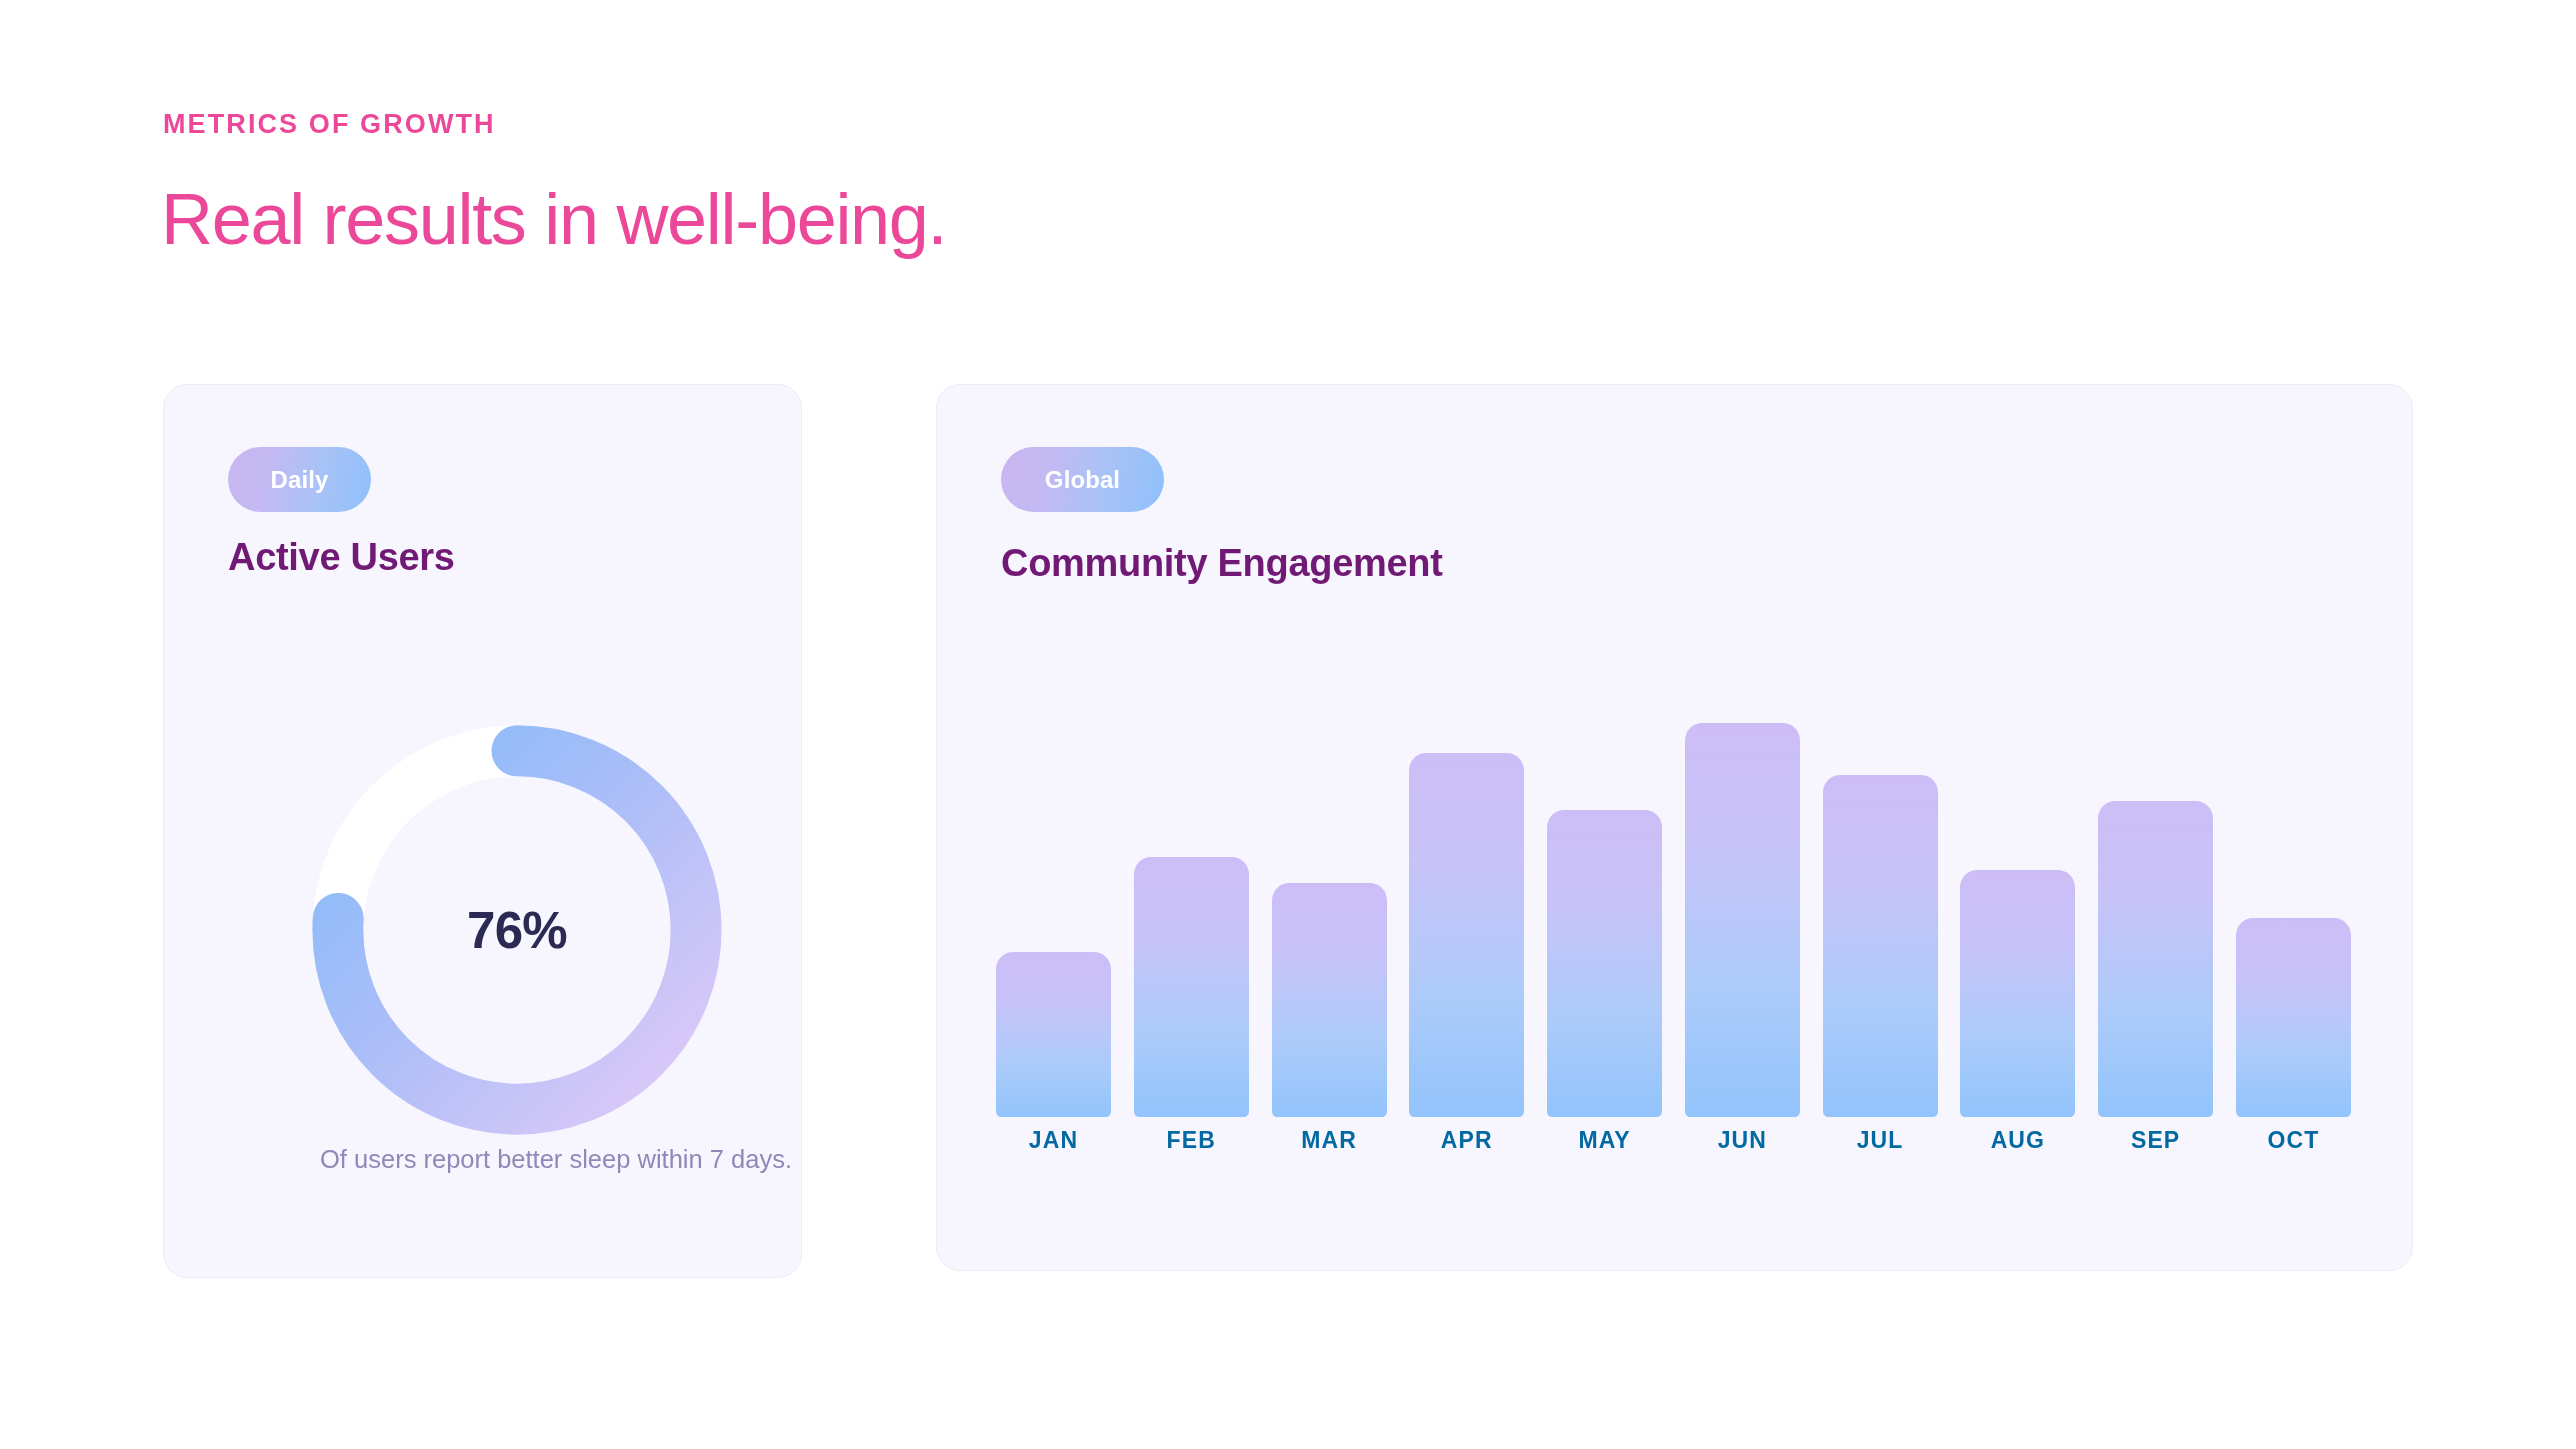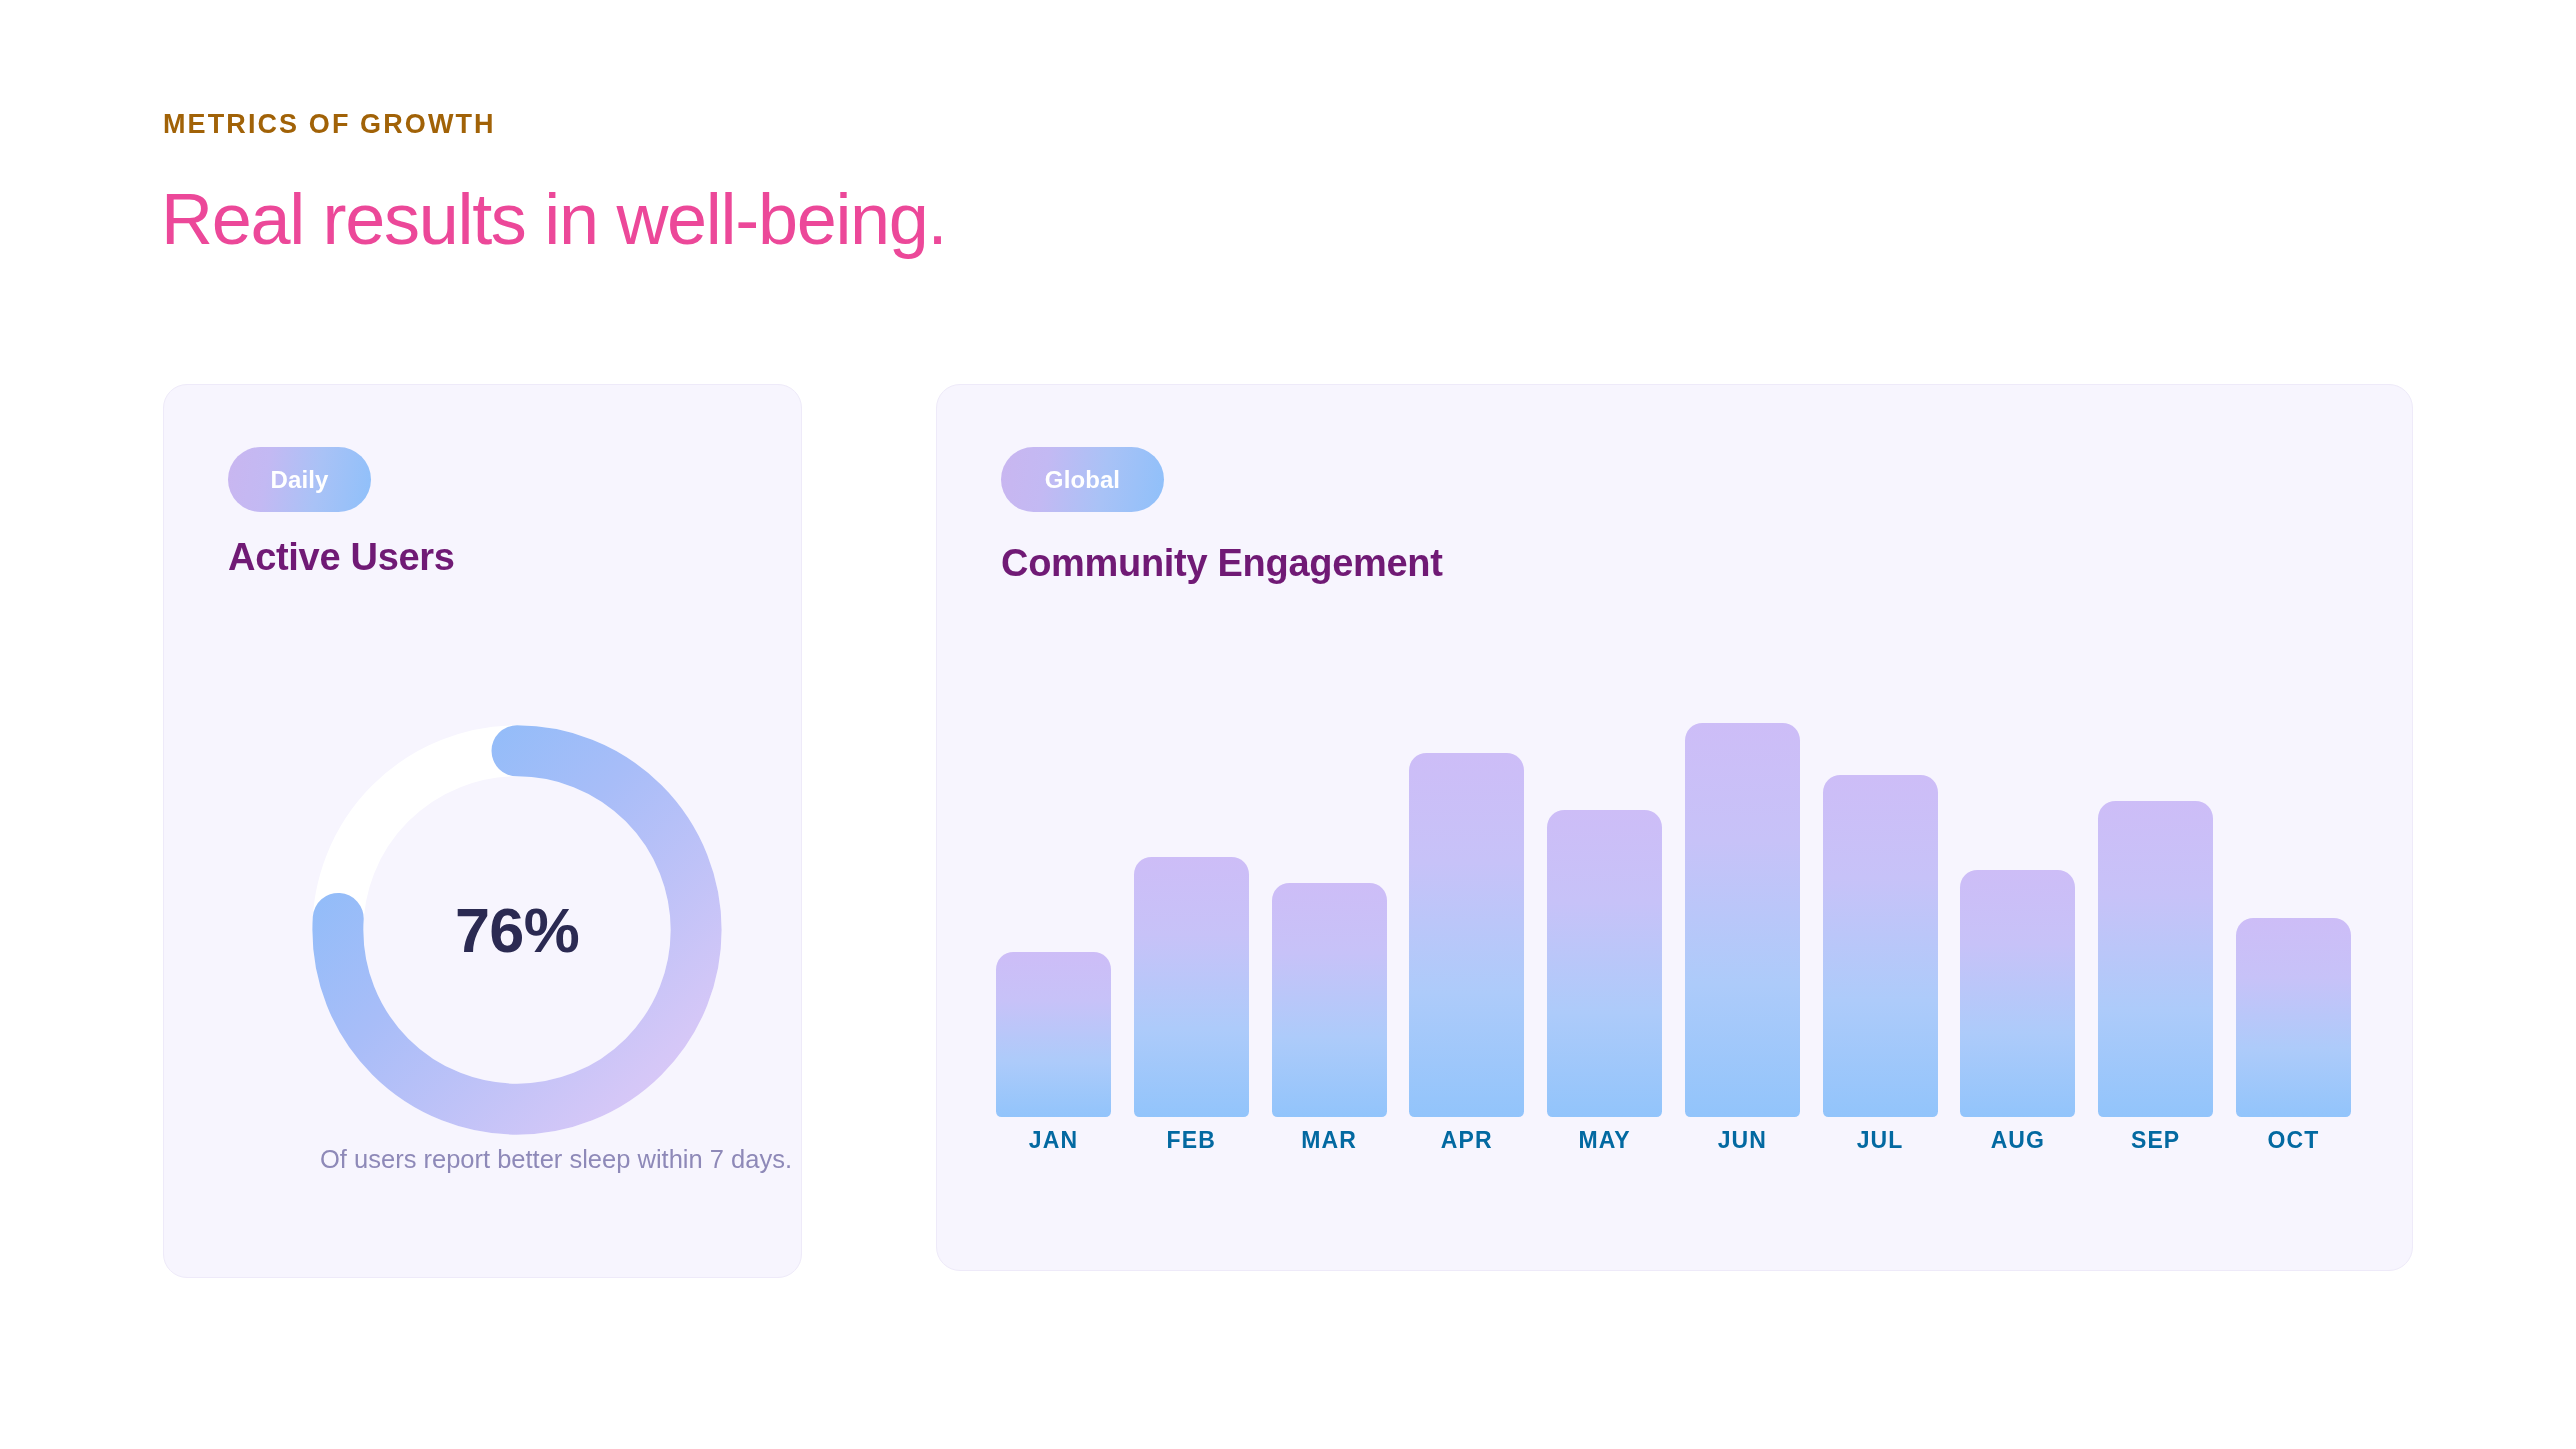--- a/index.html
+++ b/index.html
@@ -25,21 +25,21 @@
   }
 
   
   .eyebrow {
     position: absolute;
     left: 163px;
     top: 111px;
     font-size: 27px;
     font-weight: 700;
     letter-spacing: 2.1px;
-    color: #a16207;
+    color: #ec4899;
     line-height: 1;
     white-space: nowrap;
   }
   .headline {
     position: absolute;
     left: 161px;
     top: 182px;
     font-size: 72px;
     font-weight: 400;
     letter-spacing: -1.3px;
@@ -138,21 +138,21 @@
   .donut-svg { display: block; width: 420px; height: 420px; }
   .donut-label {
     position: absolute;
     left: 0;
     top: 0;
     width: 420px;
     height: 420px;
     display: flex;
     align-items: center;
     justify-content: center;
-    font-size: 63px;
+    font-size: 51px;
     font-weight: 700;
     color: #2b2a52;
     letter-spacing: -0.7px;
   }
 
   
   .footnote {
     position: absolute;
     left: 64px;
     top: 757px;

